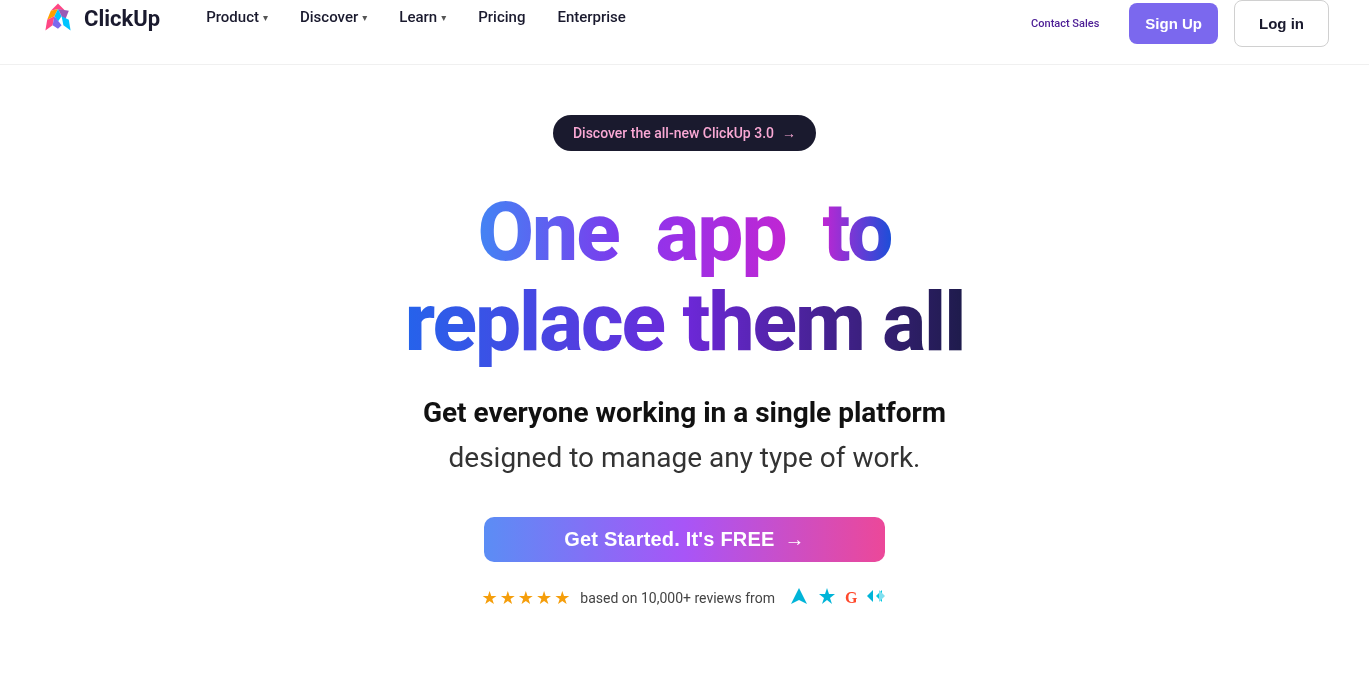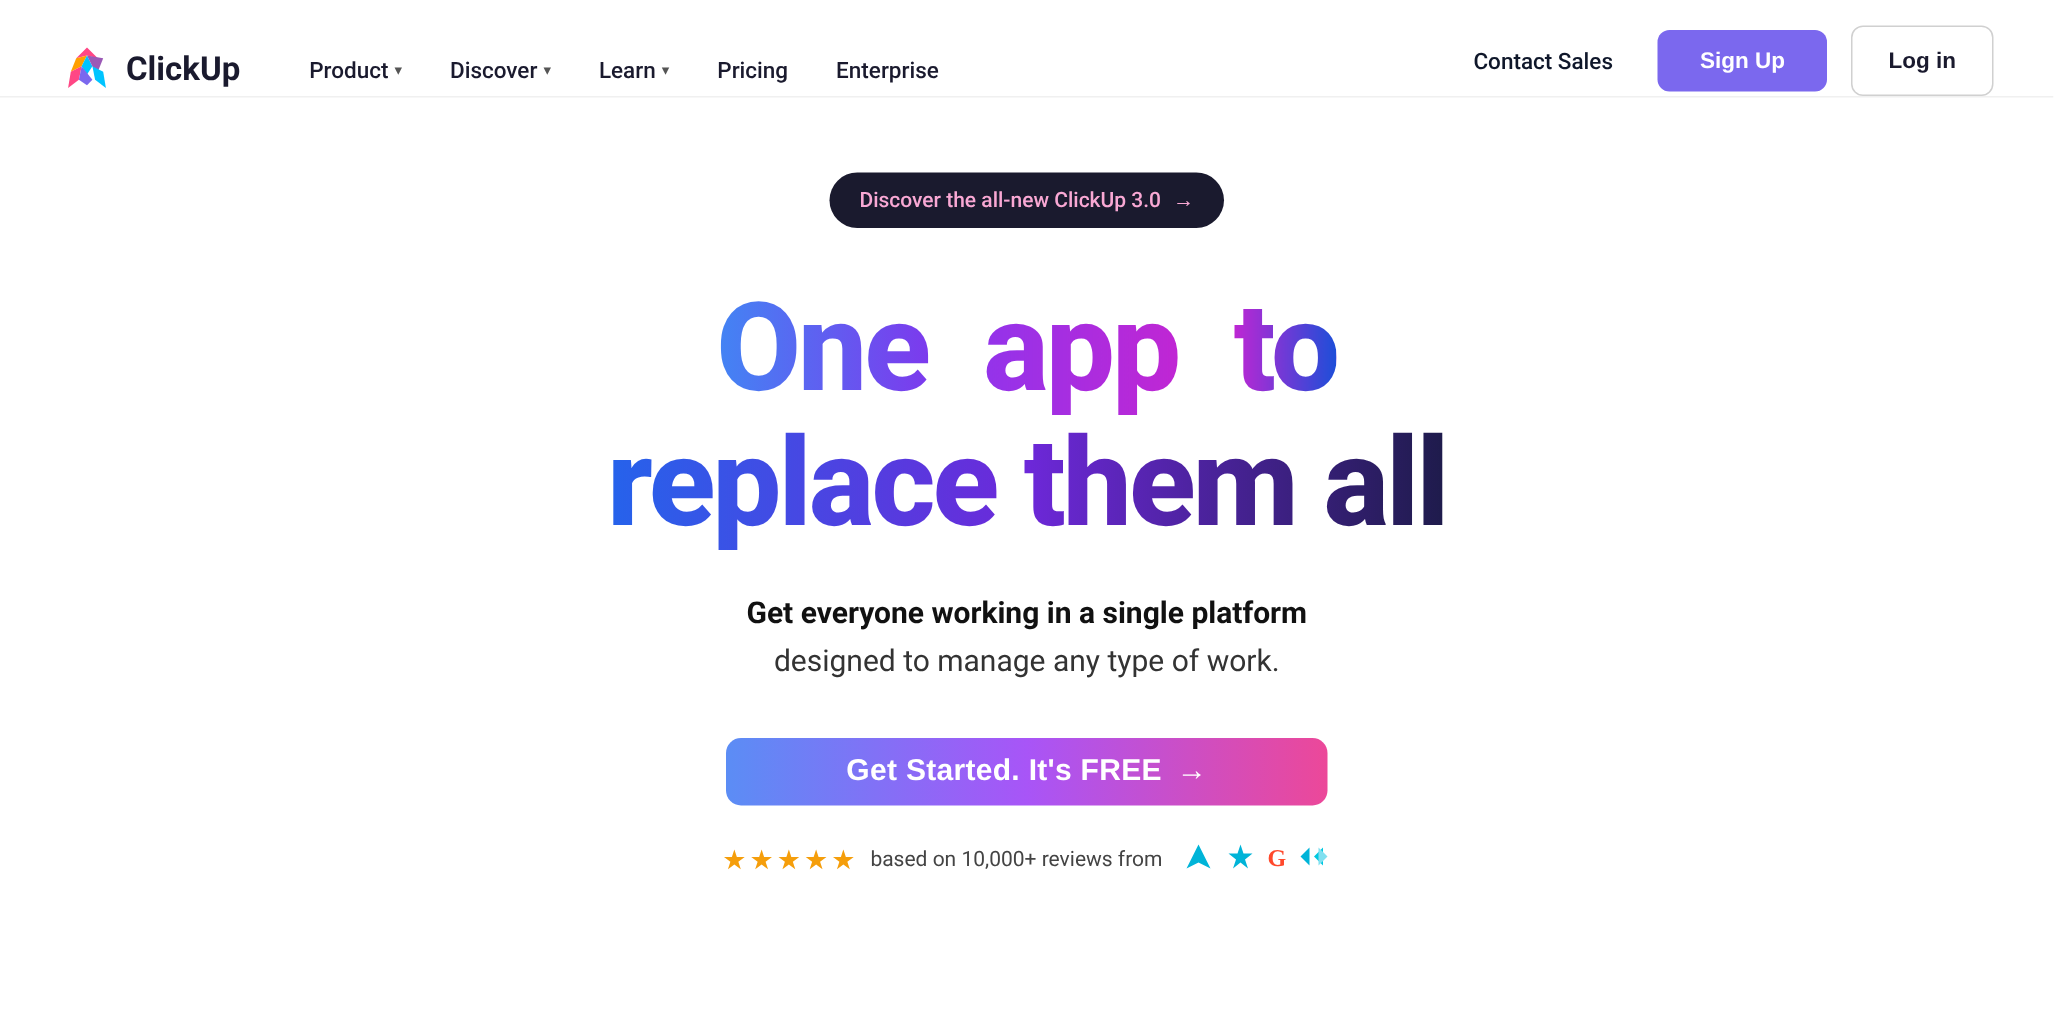--- a/index.html
+++ b/index.html
@@ -12,21 +12,21 @@
       font-family: -apple-system, BlinkMacSystemFont, 'Segoe UI', Roboto, sans-serif;
       background: #ffffff;
       width: 1369px;
       min-height: 689px;
       overflow-x: hidden;
     }
 
     
     .navbar {
       display: flex;
-      align-items: flex-end;
+      align-items: flex-start;
       padding: 0 40px;
       height: 65px;
       border-bottom: 1px solid #f0f0f0;
       background: #fff;
       position: relative;
       z-index: 10;
     }
 
     .nav-logo {
       display: flex;
@@ -73,33 +73,33 @@
       color: #555;
     }
 
     .nav-right {
       display: flex;
       align-items: center;
       gap: 16px;
     }
 
     .contact-sales {
-      font-size: 15px;
+      font-size: 11px;
       font-weight: 500;
-      color: #0f172a;
+      color: #4c1d95;
       cursor: pointer;
       padding: 8px 14px;
       border-radius: 6px;
     }
 
     .btn-signup {
       background: #7b68ee;
       color: #fff;
       border: none;
-      padding: 12px 28px;
+      padding: 12px 16px;
       border-radius: 8px;
       font-size: 15px;
       font-weight: 600;
       cursor: pointer;
       transition: background 0.15s;
     }
 
     .btn-login {
       background: transparent;
       color: #1a1a2e;
@@ -171,21 +171,21 @@
 
     .line2 {
       display: block;
       background: linear-gradient(90deg, #2563eb, #6d28d9, #1e1b4b);
       -webkit-background-clip: text;
       -webkit-text-fill-color: transparent;
       background-clip: text;
     }
 
     .hero-subtitle {
-      font-size: 20px;
+      font-size: 28px;
       color: #333;
       margin-bottom: 36px;
       line-height: 1.6;
     }
 
     .hero-subtitle strong {
       font-weight: 700;
       color: #111;
     }
 

